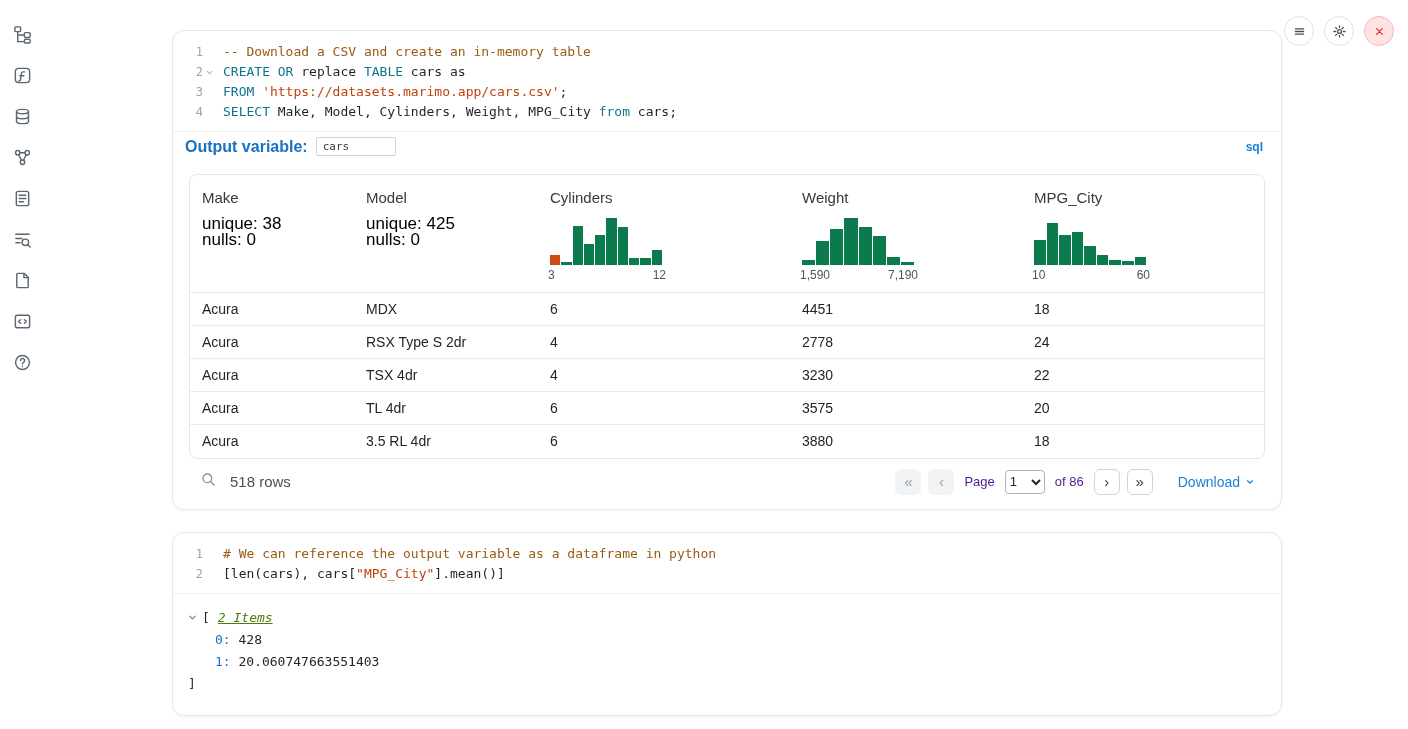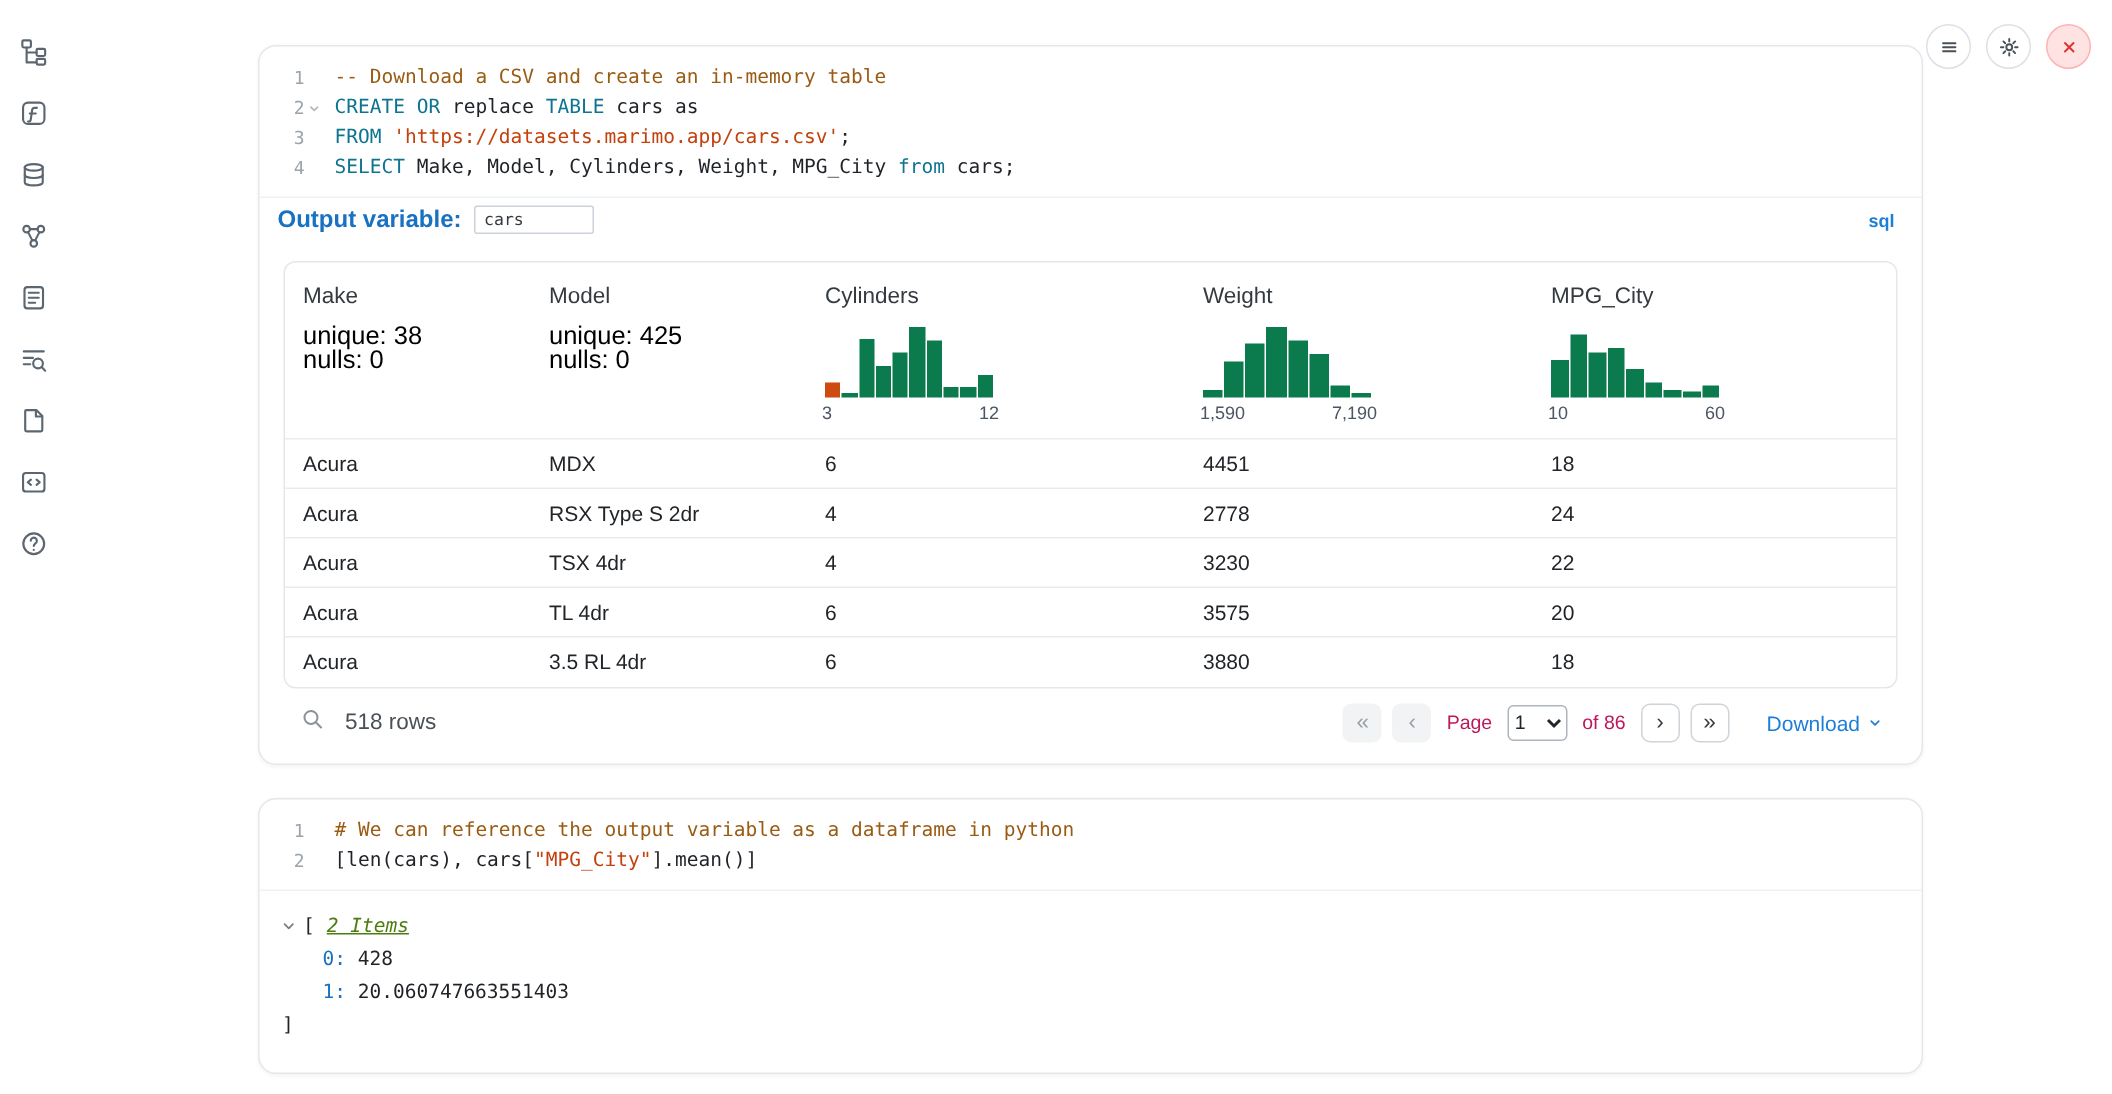--- a/index.html
+++ b/index.html
@@ -50,21 +50,21 @@
   tbody td { border-top: 1px solid #e9ecef; padding: 0 12px; height: 33px; font-size: 14px; color: #212529; overflow: hidden; white-space: nowrap; }
 
   
   .table-footer { display: flex; align-items: center; padding: 8px 26px 14px 27px; }
   .search-btn { color: #8a939b; display: flex; align-items: center; cursor: pointer; }
   .row-count { margin-left: 13px; font-size: 15px; color: #495057; }
   .pager { margin-left: auto; display: flex; align-items: center; gap: 7px; }
   .pg-btn { width: 26px; height: 26px; border-radius: 6px; display: flex; align-items: center; justify-content: center; font-size: 15px; cursor: pointer; background: #fff; border: none; font-family: "Liberation Sans", sans-serif; }
   .pg-btn.ghost { background: #f1f3f5; color: #98a1aa; }
   .pg-btn.bordered { background: #fff; border: 1px solid #ced4da; color: #343a40; }
-  .page-label, .of-label { font-size: 13px; color: #be185d; margin: 0 3px; }
+  .page-label, .of-label { font-size: 13px; color: #4c1d95; margin: 0 3px; }
   .page-select { height: 24px; min-width: 40px; border: 1px solid #adb5bd; border-radius: 4px; font-size: 13px; background: #fff; color: #212529; }
   .download { margin-left: 18px; color: var(--accent-blue, #1c7ed6); font-size: 14px; display: flex; align-items: center; gap: 5px; cursor: pointer; }
 
   
   .tree-output { border-top: 1px solid #eef1f3; padding: 13px 16px 20px 14px; font-family: "DejaVu Sans Mono", monospace; font-size: 13px; line-height: 22px; color: #212529; }
   .tree-row { display: flex; align-items: center; }
   .tree-chevron { width: 15px; color: #748089; display: flex; align-items: center; cursor: pointer; }
   .items-label { color: #4d7c0f; font-style: italic; margin-left: 8px; text-decoration: underline; }
   .tree-entry { padding-left: 28px; }
   .tree-key { color: var(--label-blue, #1971c2); }

